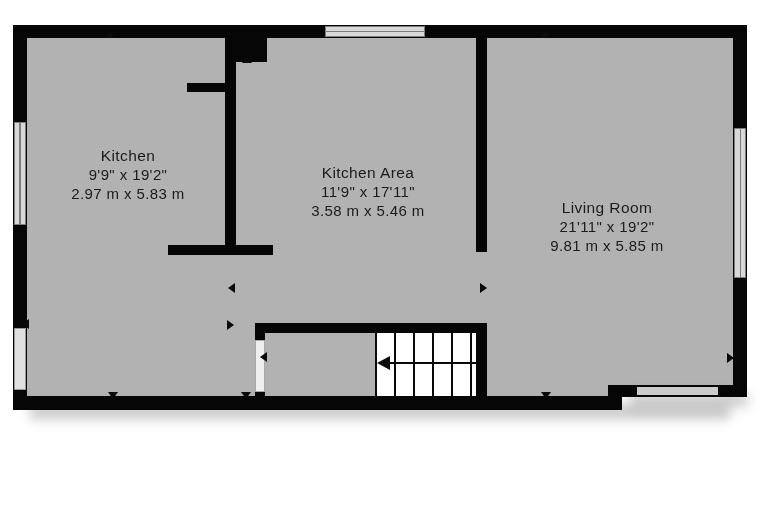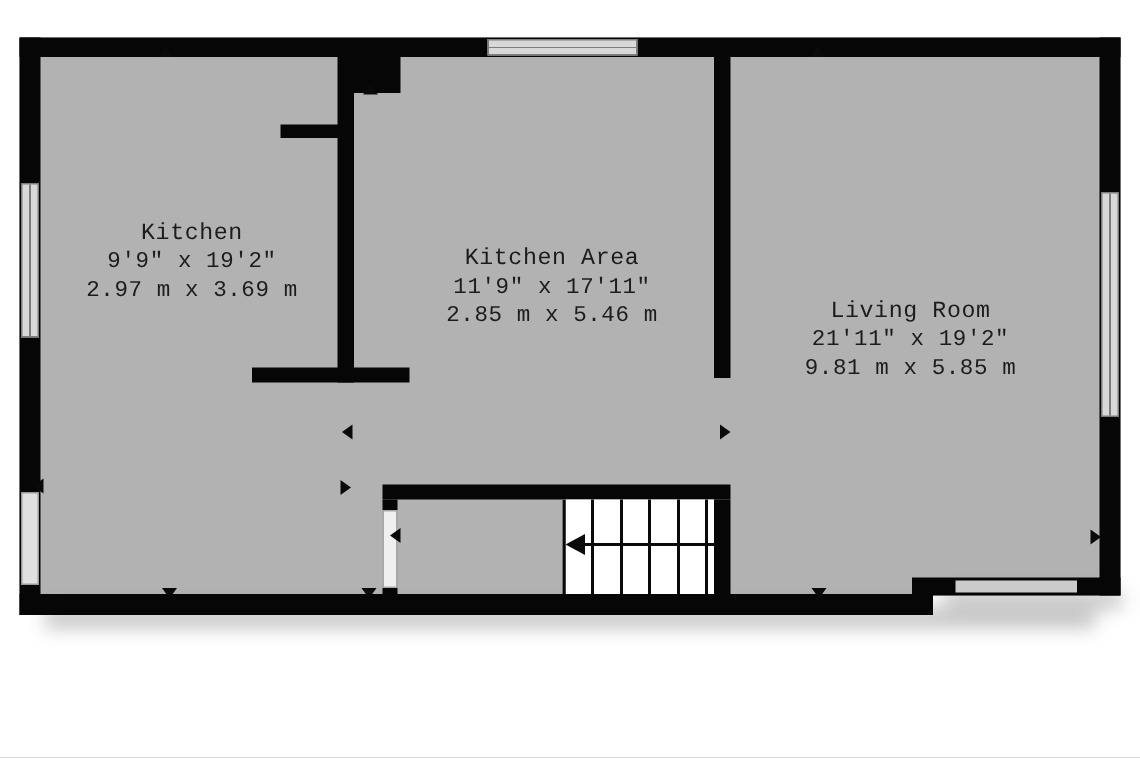--- a/index.html
+++ b/index.html
@@ -1,18 +1,18 @@
 <!DOCTYPE html>
 <html><head>
 <meta charset="utf-8">
 <style>
   html,body{margin:0;padding:0;background:#ffffff;}
   .stage{
     position:relative;width:760px;height:439px;background:#ffffff;overflow:hidden;
-    font-family:Liberation Mono, monospace;
+    font-family:Liberation Sans, sans-serif;
   }
   .abs{position:absolute;}
   .floor{background:#b2b2b2;}
   .wall{background:#060606;}
   
   .win-v{background:linear-gradient(to right,transparent 0,transparent 45%,#7d7d7d 45%,#7d7d7d 58%,transparent 58%),#d8d8d8;border:1px solid #7d7d7d;box-sizing:border-box;}
   .win-h{background:linear-gradient(to bottom,transparent 0,transparent 45%,#7d7d7d 45%,#7d7d7d 58%,transparent 58%),#d8d8d8;border:1px solid #7d7d7d;box-sizing:border-box;}
   .win-plain{background:#e0e0e0;border:1px solid #9a9a9a;box-sizing:border-box;}
   .win-sill{background:#cbcbcb;}
   .door-gap{background:#efefef;border:1px solid #a8a8a8;box-sizing:border-box;}
@@ -87,26 +87,26 @@
   <div class="mk mk-right" style="left:480px;top:283px;"></div>
   <div class="mk mk-left" style="left:260px;top:352px;"></div>
   <div class="mk mk-right" style="left:727px;top:353px;"></div>
   <div class="mk mk-down" style="left:108px;top:392px;"></div>
   <div class="mk mk-down" style="left:241px;top:392px;"></div>
   <div class="mk mk-down" style="left:541px;top:392px;"></div>
 
   <div class="room-label" style="left:128px;top:146px;">
     <div class="rname">Kitchen</div>
     <div>9'9" x 19'2"</div>
-    <div>2.97 m x 3.69 m</div>
+    <div>2.97 m x 5.83 m</div>
   </div>
   <div class="room-label" style="left:368px;top:163px;">
     <div class="rname">Kitchen Area</div>
     <div>11'9" x 17'11"</div>
-    <div>2.85 m x 5.46 m</div>
+    <div>3.58 m x 5.46 m</div>
   </div>
   <div class="room-label" style="left:607px;top:198px;text-align:center;">
     <div class="rname">Living Room</div>
     <div>21'11" x 19'2"</div>
     <div>9.81 m x 5.85 m</div>
   </div>
 
   <div class="watermark">REMAX</div>
   <div class="f-total">TOTAL: 1265 sq. ft, 118 m2</div>
   <div class="f-floors">FLOOR 1: 632 sq. ft, 59 m2, FLOOR 2: 985 sq. ft, 59 m2</div>

